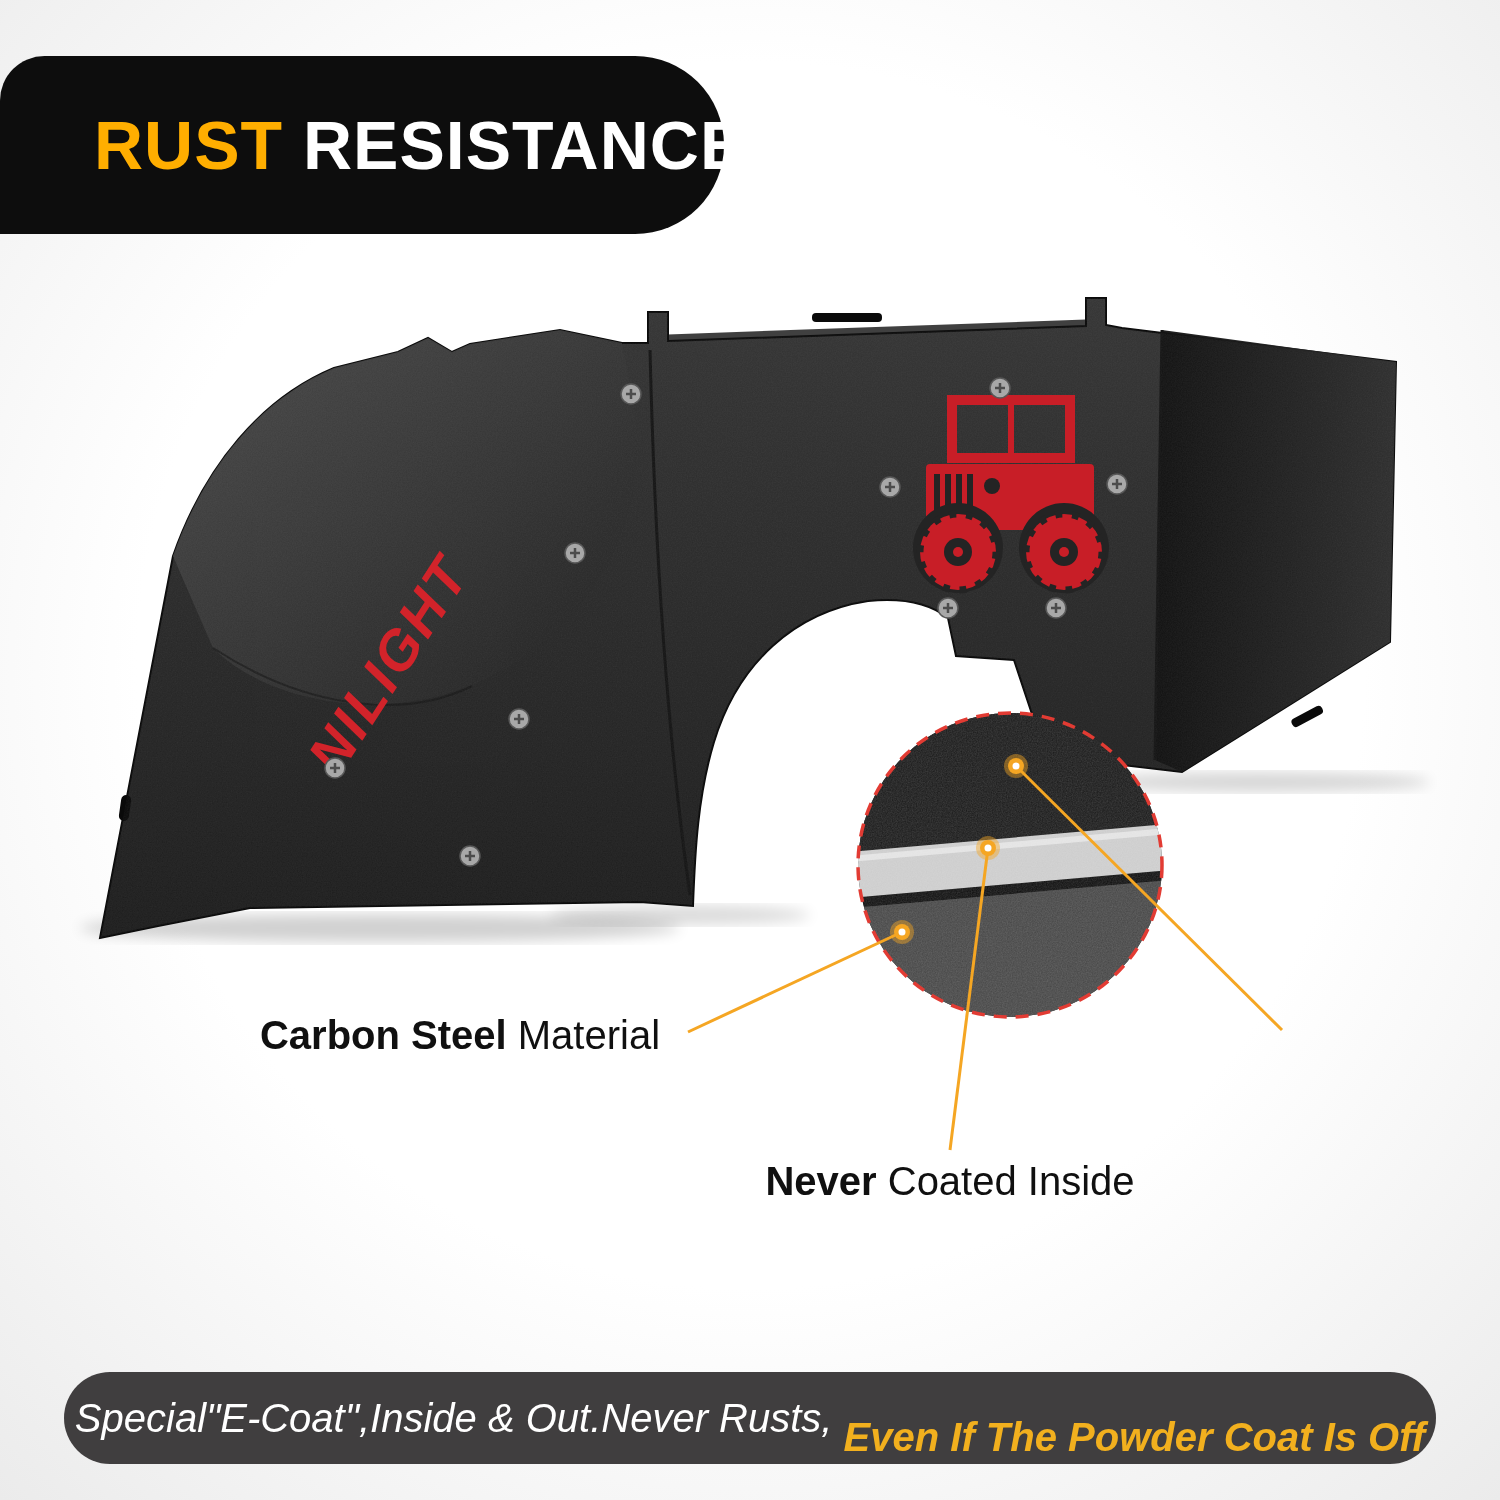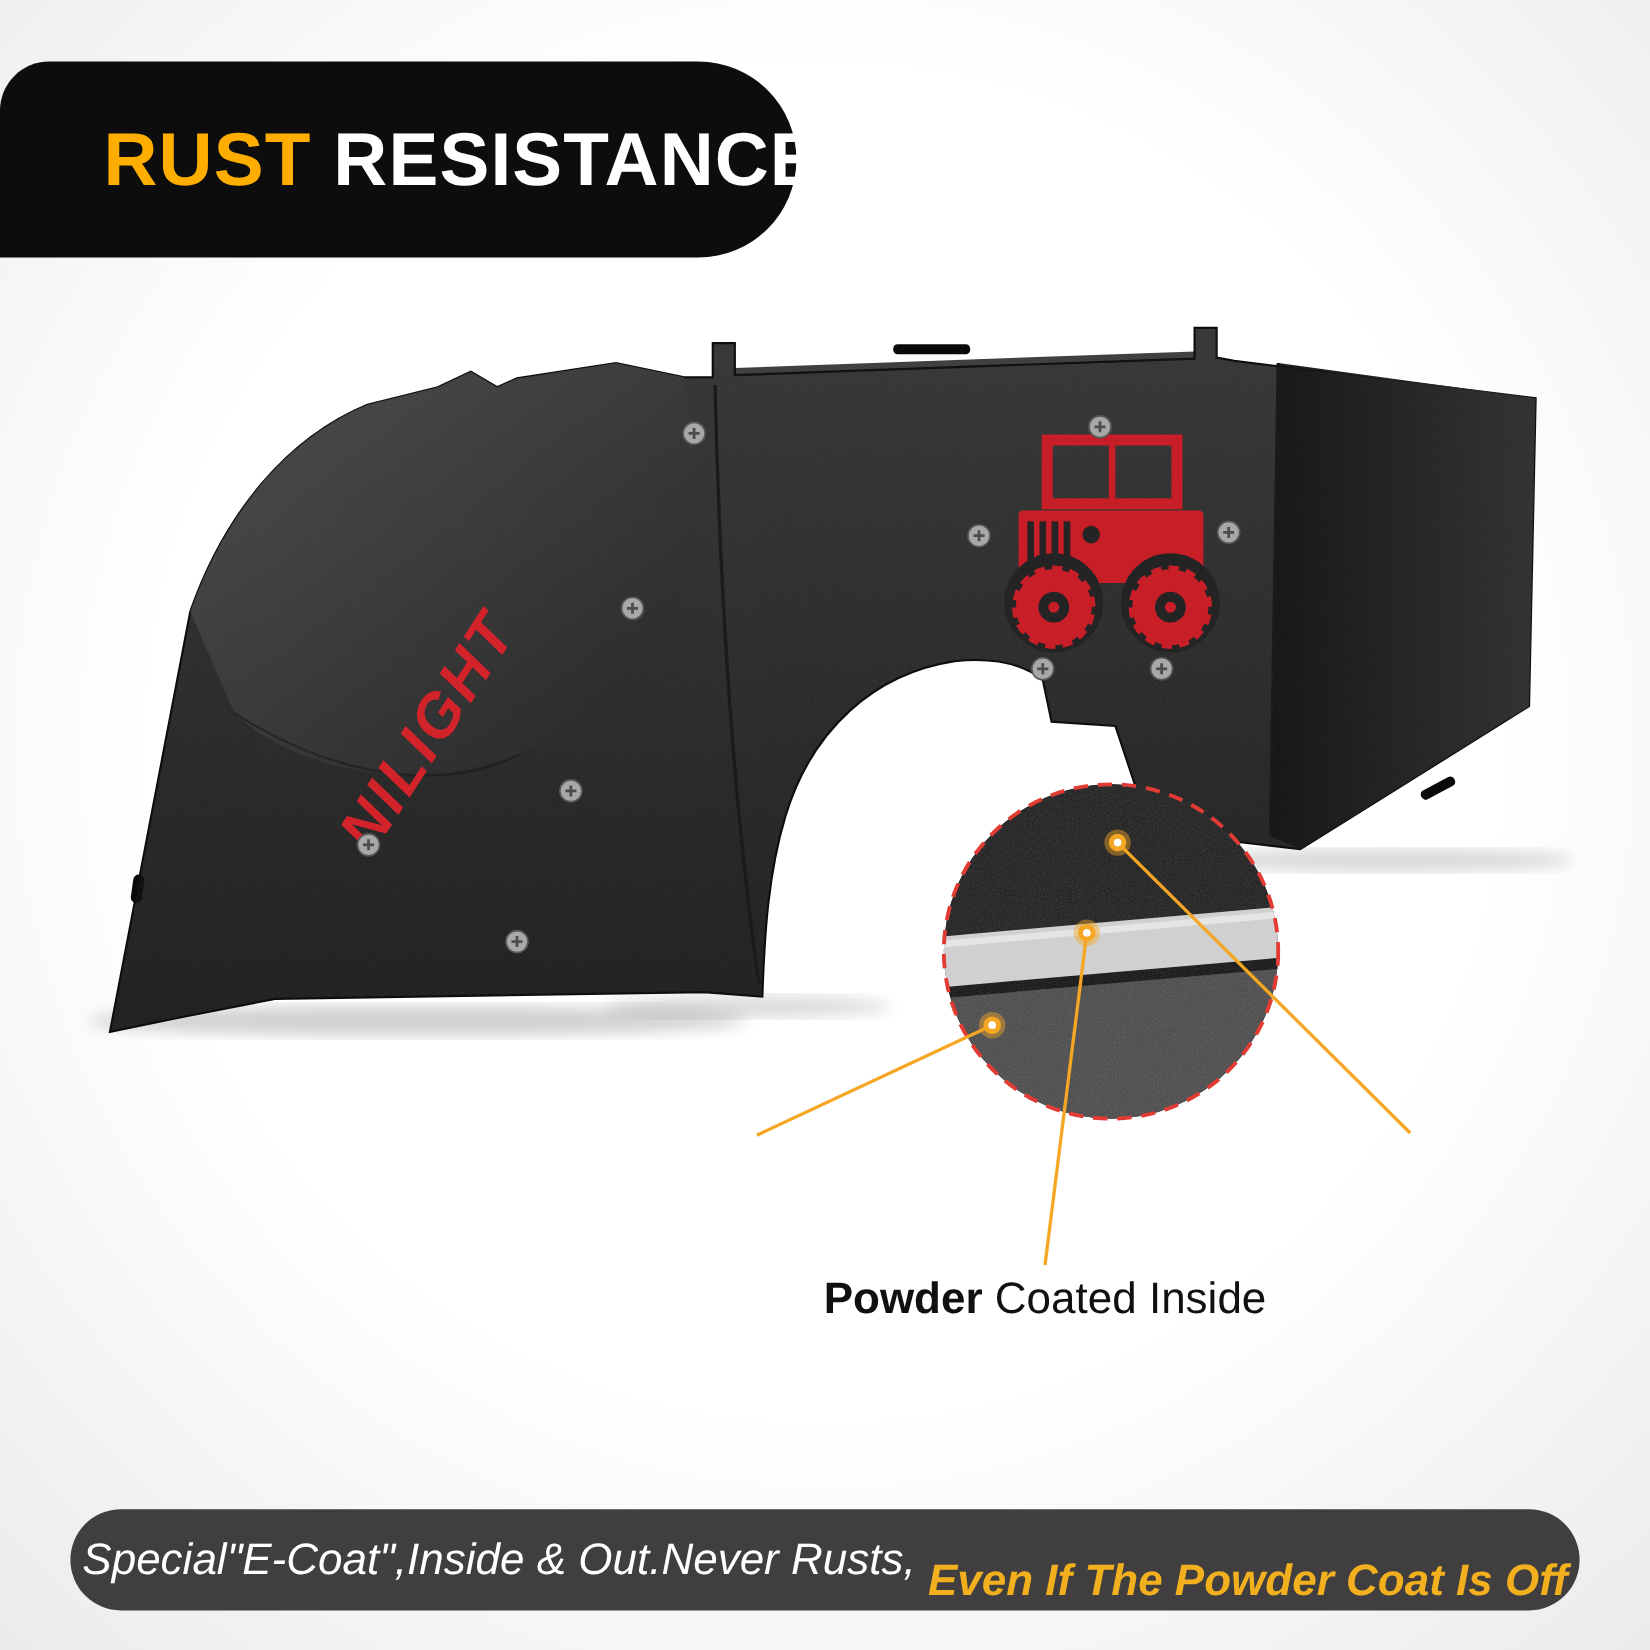--- a/index.html
+++ b/index.html
@@ -207,21 +207,22 @@
           <circle cx="988" cy="848" r="3.5" fill="#fff"></circle>
       </g>
       <g>
         <circle cx="902" cy="932" r="12" fill="#F5A623" opacity="0.45"></circle>
           <circle cx="902" cy="932" r="8" fill="#F5A623"></circle>
           <circle cx="902" cy="932" r="3.5" fill="#fff"></circle>
       </g>
     </g>
   </svg>
 
-
-
-  <div class="callout" style="left:730px;top:1158px;width:440px;"><b>Powder</b><span> Coated Inside</span></div>
+  <div class="callout" style="left:240px;top:1012px;width:440px;"><b>Carbon Steel</b><span> Material</span></div>
+
+
+  <div class="callout" style="left:730px;top:1158px;width:440px;"><b>Never</b><span> Coated Inside</span></div>
 
   <div class="banner">
     <span class="lead">Special"E-Coat",Inside &amp; Out.Never Rusts,</span><span class="gold"> Even If The Powder Coat Is Off</span>
   </div>
 
 </div>
 
 </body></html>

